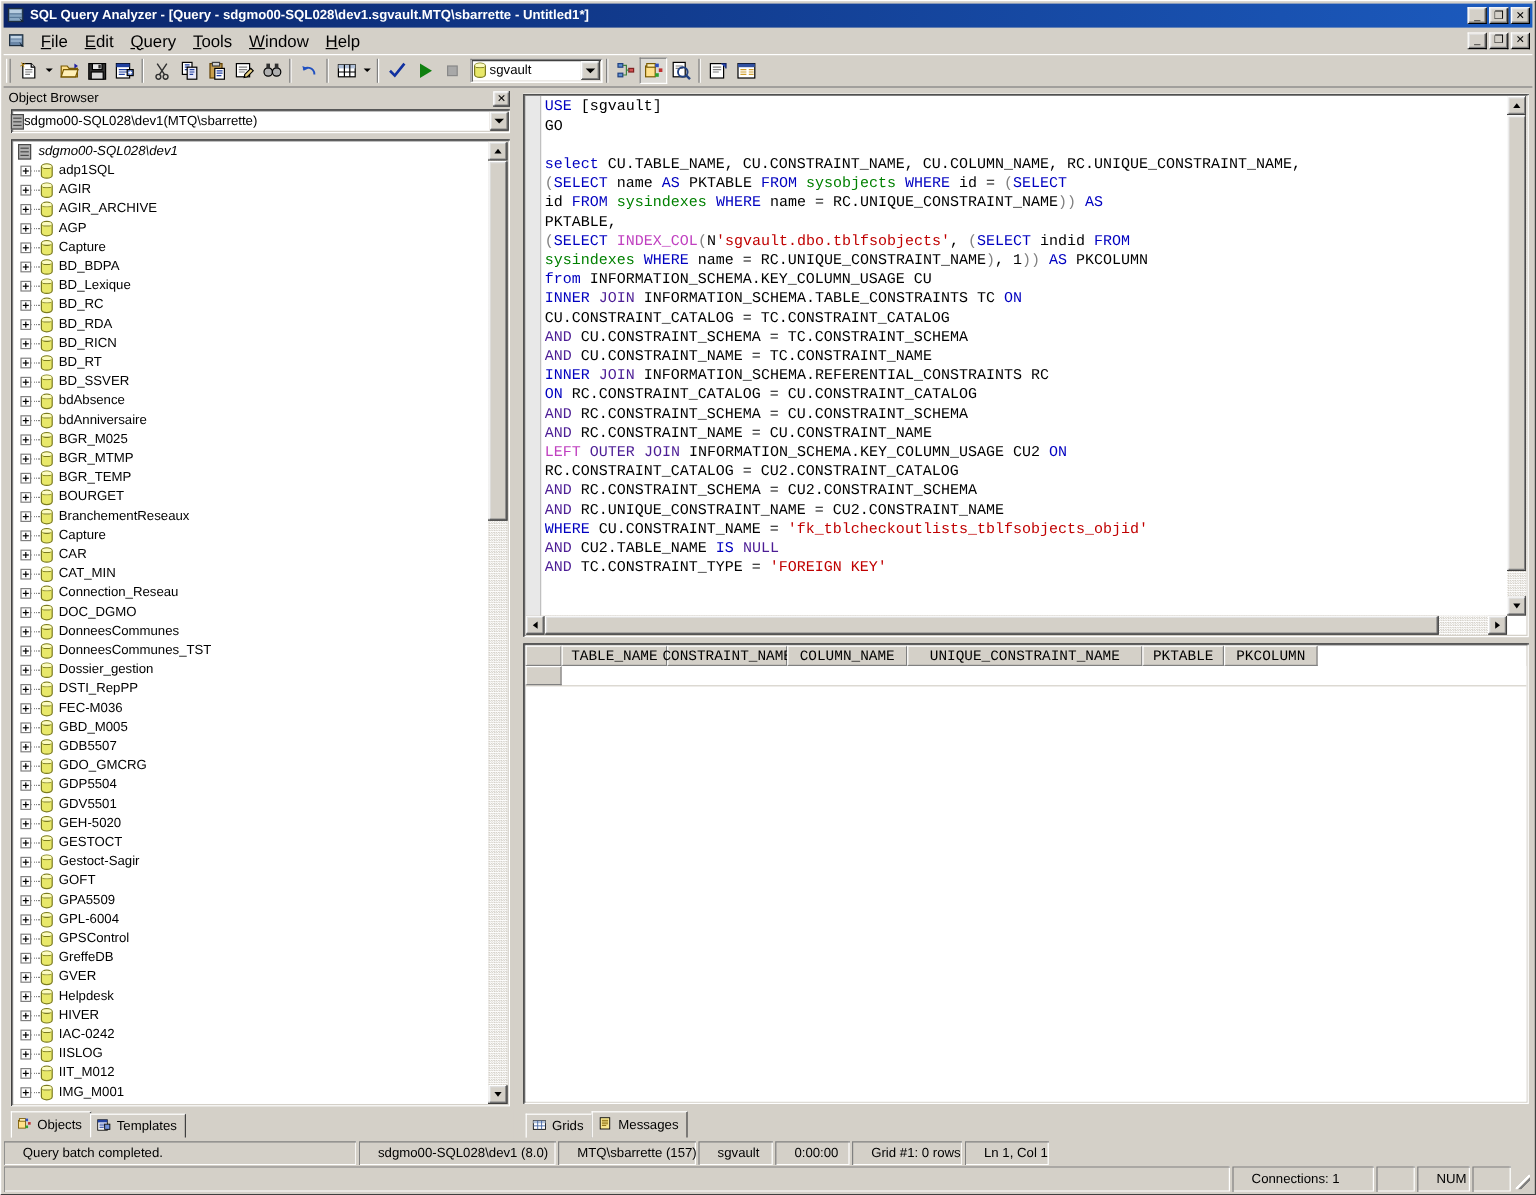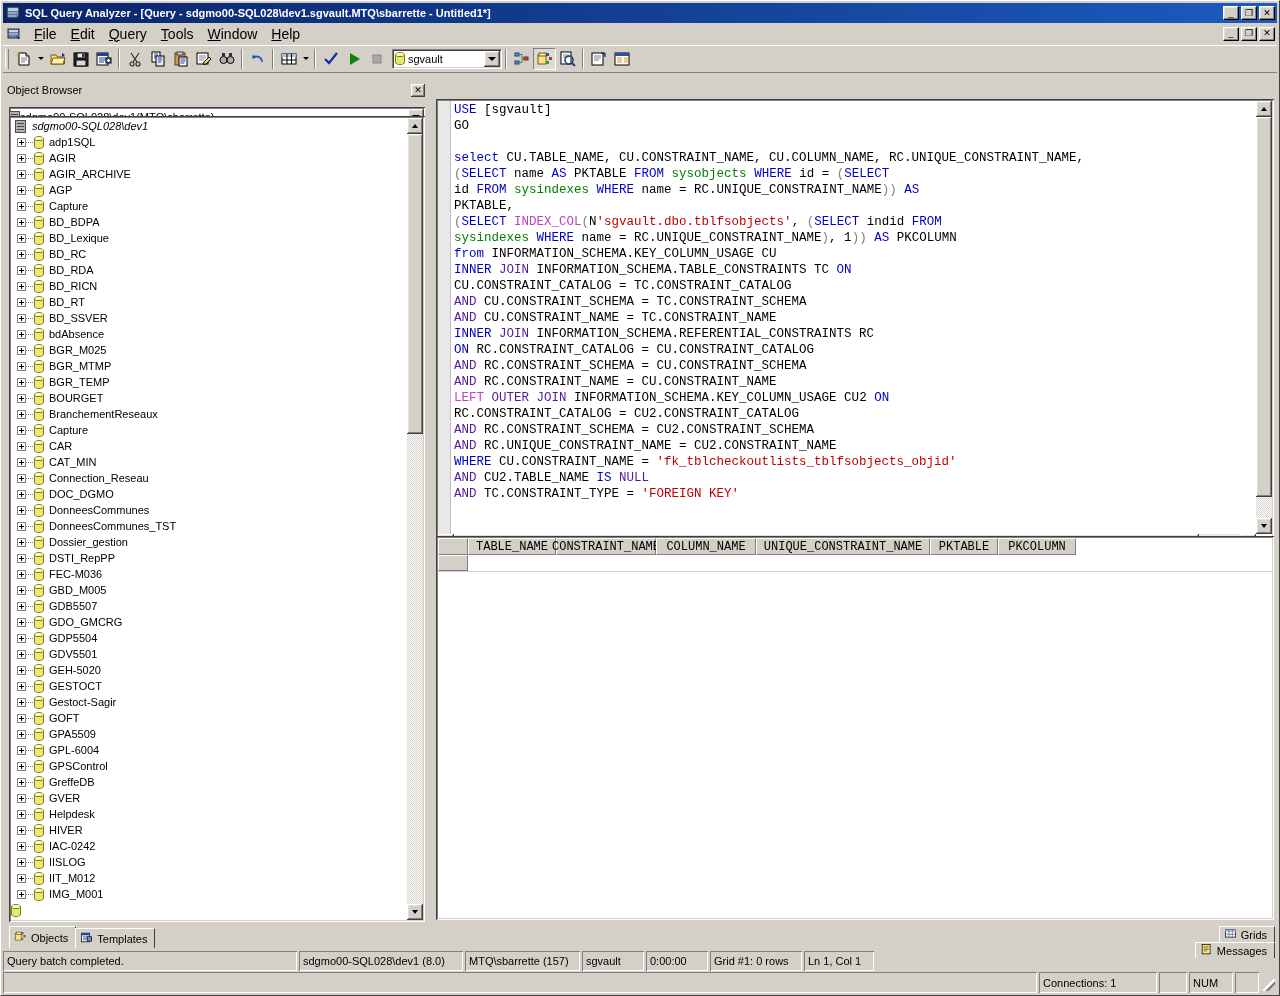--- a/index.html
+++ b/index.html
@@ -137,21 +137,21 @@
     background: #d4d0c8;
     border-top: 1px solid #808080;
   }
 
   
   .objbrowser {
     position: absolute; left: 1px; top: 1px; width: 424px; bottom: 1px;
     background: #d4d0c8;
   }
   .ob-caption {
-    height: 32px; display: flex; align-items: center;
+    height: 16px; display: flex; align-items: center;
     padding-left: 3px; font-size: 11px;
   }
   .ob-caption .lbl { flex: 1; }
   .ob-close {
     width: 14px; height: 13px; margin-right: 3px;
     background: #d4d0c8;
     box-shadow: inset -1px -1px 0 #404040, inset 1px 1px 0 #fff,
                 inset -2px -2px 0 #808080, inset 2px 2px 0 #dfdfdf;
     display: flex; align-items: center; justify-content: center;
     font-size: 9px; font-family: "Liberation Sans", sans-serif;
@@ -267,21 +267,20 @@
   
   .querywin {
     position: absolute; left: 430px; top: 1px; right: 1px; bottom: 1px;
     background: #d4d0c8;
   }
   .editor-frame {
     position: absolute; left: 3px; top: 4px; right: 2px; height: 453px;
     background: #fff;
     box-shadow: inset 1px 1px 0 #404040, inset -1px -1px 0 #fff,
                 inset 2px 2px 0 #808080, inset -2px -2px 0 #d4d0c8;
-    margin-top: 21px;
   }
   .gutter {
     position: absolute; left: 2px; top: 2px; bottom: 2px; width: 13px;
     background: #e8e8e8; border-right: 1px solid #c0c0c0;
   }
   .code {
     position: absolute; left: 18px; top: 3px; right: 19px; bottom: 19px;
     overflow: hidden;
     font-family: "Liberation Mono", "DejaVu Sans Mono", monospace;
     font-size: 12.5px; line-height: 16px;
@@ -336,34 +335,34 @@
   .grid-row1 {
     height: 17px; border-bottom: 1px solid #d4d0c8;
     display: flex;
   }
   .grid-row1 .rh {
     width: 30px; background: #d4d0c8;
     border: 1px solid #fff; border-right-color: #808080; border-bottom-color: #808080;
   }
 
   .res-tabs {
-    position: absolute; left: 5px; bottom: 2px; height: 22px; right: 2px;
-    display: flex; align-items: flex-end; flex-direction: column;
+    position: absolute; left: 5px; bottom: 2px; height: 22px; right: 12px;
+    display: flex; align-items: flex-end;
   }
 
   
   .statusbar {
     position: absolute; left: 2px; right: 2px; bottom: 24px; height: 20px;
     display: flex; align-items: stretch; gap: 0;
   }
   .sb-panel {
     background: #d4d0c8;
     box-shadow: inset 1px 1px 0 #808080, inset -1px -1px 0 #fff;
     display: flex; align-items: center;
-    padding: 0 4px; font-size: 11px; white-space: nowrap;
+    padding: 0 16px; font-size: 11px; white-space: nowrap;
     margin-right: 2px;
   }
   .appstatus {
     position: absolute; left: 2px; right: 2px; bottom: 2px; height: 21px;
     display: flex; align-items: stretch;
   }
   .grip {
     width: 16px; margin-left: auto; flex: none; position: relative;
   }
   .grip::after {
@@ -712,20 +711,26 @@
               <span class="expander"></span>
               <span class="dotline"></span>
               <span class="cylinder"></span>
               <span class="tree-label">BD_SSVER</span>
             </div>
             <div class="tree-row">
               <span class="expander"></span>
               <span class="dotline"></span>
               <span class="cylinder"></span>
               <span class="tree-label">bdAbsence</span>
+            </div>
+            <div class="tree-row">
+              <span class="expander"></span>
+              <span class="dotline"></span>
+              <span class="cylinder"></span>
+              <span class="tree-label">bdAnniversaire</span>
             </div>
             <div class="tree-row">
               <span class="expander"></span>
               <span class="dotline"></span>
               <span class="cylinder"></span>
               <span class="tree-label">BGR_M025</span>
             </div>
             <div class="tree-row">
               <span class="expander"></span>
               <span class="dotline"></span>
@@ -1004,21 +1009,21 @@
             </div>
         </div>
       </div>
 
       <div class="results-frame">
         <div class="grid-header" id="grid-header">
           <div class="gh-corner"></div>
         <div class="gh-cell" style="width: 88px;">TABLE_NAME</div>
             <div class="gh-cell" style="width: 100px;">CONSTRAINT_NAME</div>
             <div class="gh-cell" style="width: 100px;">COLUMN_NAME</div>
-            <div class="gh-cell" style="width: 174px;">UNIQUE_CONSTRAINT_NAME</div>
+            <div class="gh-cell" style="width: 196px;">UNIQUE_CONSTRAINT_NAME</div>
             <div class="gh-cell" style="width: 68px;">PKTABLE</div>
             <div class="gh-cell" style="width: 78px;">PKCOLUMN</div>
           </div>
         <div class="grid-body">
           <div class="grid-row1">
             <div class="rh"></div>
           </div>
         </div>
       </div>
 

